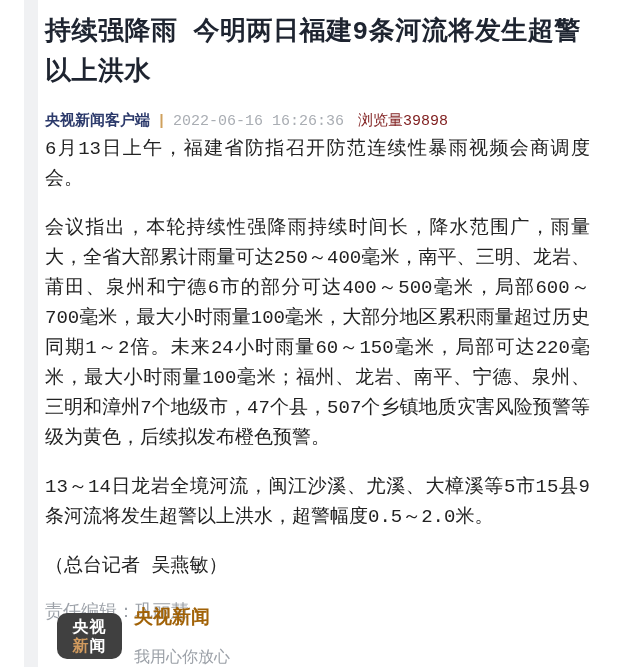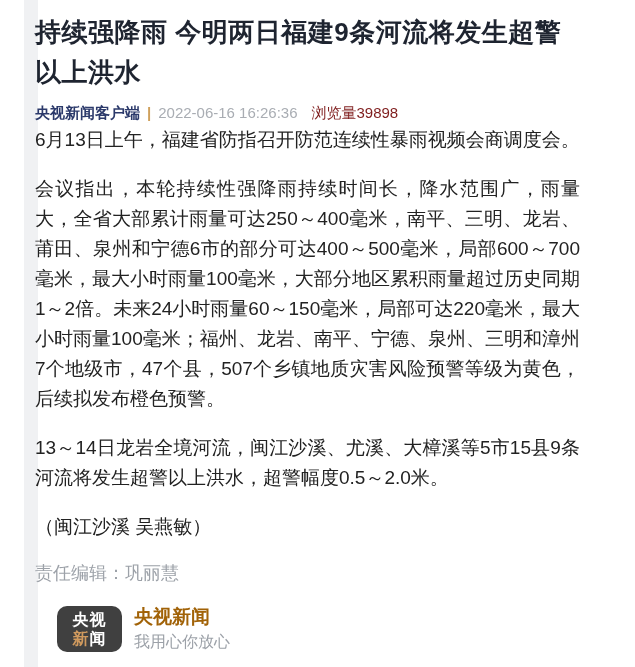--- a/index.html
+++ b/index.html
@@ -10,32 +10,32 @@
     color: #1f1f1f;
     overflow: hidden;
   }
   .page { position: relative; width: 635px; height: 667px; background: #ffffff; }
   .left-strip {
     position: absolute; left: 24px; top: 0;
     width: 14px; height: 100%;
     background: #f0f1f3;
   }
   .content {
-    position: absolute; left: 35px; top: 0; width: 545px;
+    position: absolute; left: 45px; top: 0; width: 545px; font-family: Liberation Mono, monospace;
   }
   .article-title {
     margin-top: 12px;
     font-size: 26px;
     line-height: 40px;
     font-weight: bold;
     color: #1e2430;
     letter-spacing: 0.5px;
   }
   .meta-row {
-    margin-top: 11px;
+    margin-top: 20px;
     font-size: 15px;
     line-height: 20px;
     display: flex;
     align-items: center;
     white-space: nowrap;
   }
   .meta-source { color: #2c3a6b; font-weight: bold; }
   .meta-sep { color: #cfa05c; font-weight: bold; margin: 0 7px; }
   .meta-date { color: #a9adb3; }
   .meta-views { color: #7f1d1d; margin-left: 14px; }
@@ -79,21 +79,21 @@
   .publisher-logo .logo-orange { color: #d09a5e; }
   .publisher-logo .logo-white { color: #ffffff; }
   .publisher-text { margin-left: 12px; }
   .publisher-name {
     font-size: 19px;
     line-height: 24px;
     font-weight: bold;
     color: #a16207;
   }
   .publisher-tagline {
-    margin-top: 3px;
+    margin-top: 18px;
     font-size: 16px;
     line-height: 20px;
     color: #9ca1a8;
   }
 </style>
 </head>
 <body>
 
 <div class="page">
   <div class="left-strip"></div>
@@ -105,21 +105,21 @@
       <span class="meta-source">央视新闻客户端</span>
       <span class="meta-sep">|</span>
       <span class="meta-date">2022-06-16 16:26:36</span>
       <span class="meta-views">浏览量39898</span>
     </div>
 
     <div class="article-body">
       <p>6月13日上午，福建省防指召开防范连续性暴雨视频会商调度会。</p>
       <p>会议指出，本轮持续性强降雨持续时间长，降水范围广，雨量大，全省大部累计雨量可达250～400毫米，南平、三明、龙岩、莆田、泉州和宁德6市的部分可达400～500毫米，局部600～700毫米，最大小时雨量100毫米，大部分地区累积雨量超过历史同期1～2倍。未来24小时雨量60～150毫米，局部可达220毫米，最大小时雨量100毫米；福州、龙岩、南平、宁德、泉州、三明和漳州7个地级市，47个县，507个乡镇地质灾害风险预警等级为黄色，后续拟发布橙色预警。</p>
       <p>13～14日龙岩全境河流，闽江沙溪、尤溪、大樟溪等5市15县9条河流将发生超警以上洪水，超警幅度0.5～2.0米。</p>
-      <p>（闽江沙溪 吴燕敏）</p>
+      <p>（总台记者 吴燕敏）</p>
     </div>
 
     <div class="editor-line">责任编辑：巩丽慧</div>
   </div>
 
   <div class="publisher-card">
     <div class="publisher-logo">
       <div class="logo-row">
         <span class="logo-white">央视</span>
       </div>

